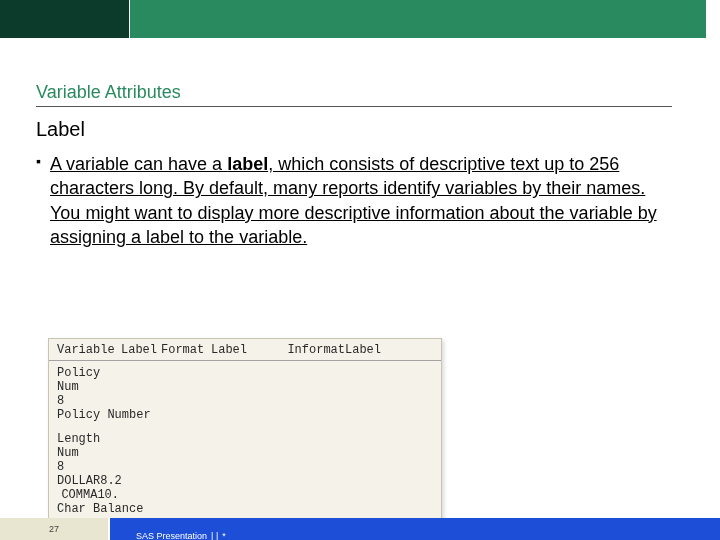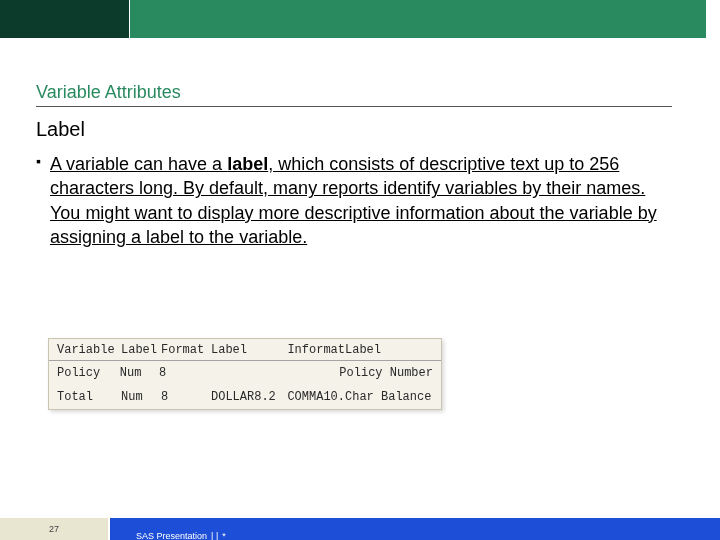--- a/index.html
+++ b/index.html
@@ -11,21 +11,21 @@
   .heading { position: absolute; top: 82px; left: 36px; color: #2a8a5f; font-size: 18px; font-weight: normal; }
   .heading-rule { position: absolute; top: 106px; left: 36px; width: 636px; height: 1px; background: #555; }
   .subheading { position: absolute; top: 118px; left: 36px; font-size: 20px; color: #000; font-weight: normal; }
   .bullets { position: absolute; top: 152px; left: 36px; width: 640px; font-size: 18px; line-height: 1.35; color: #000; }
   .bullets ul { list-style: none; text-decoration: underline; }
   .bullets li { position: relative; padding-left: 14px; }
   .bullets li::before { content: "\25AA"; position: absolute; left: 0; top: 0; font-size: 14px; }
   .emph { font-weight: bold; }
   .table-wrap { position: absolute; top: 338px; left: 48px; width: 394px; background: #f4f2e9; border: 1px solid #c8c4b0; font-family: "Courier New", monospace; font-size: 12px; color: #2a2a2a; box-shadow: 2px 2px 4px rgba(0,0,0,.15); }
   .thead-row { display: flex; padding: 4px 8px 3px 8px; border-bottom: 1px solid #a3a3a3; white-space: nowrap; }
-  .tbody-row { display: flex; padding: 5px 8px 5px 8px; white-space: nowrap; }
+  .tbody-row { display: flex; padding: 5px 8px 5px 8px; white-space: nowrap; flex-direction: column; }
   .c-var   { width: 64px; }
   .c-type  { width: 40px; }
   .c-len   { width: 50px; }
   .c-fmt   { width: 72px; }
   .c-infmt { width: 62px; text-align: right; }
   .c-lbl   { flex: 1; }
   .bottom-bar { position: absolute; left: 0; bottom: 0; height: 22px; width: 720px; display: flex; }
   .page-box { width: 110px; height: 22px; background: #e8e5d0; border-right: 2px solid #fff; display: flex; align-items: center; justify-content: center; font-size: 9px; color: #444; }
   .footer-box { flex: 1; height: 36px; background: #1d4ed8; display: flex; align-items: center; padding-left: 26px; font-size: 9px; color: #fff; }
   .footer-box .sep { margin: 0 4px; }
@@ -62,21 +62,21 @@
     </div>
     <div class="tbody-row">
       <div class="c-var">Policy</div>
       <div class="c-type">Num</div>
       <div class="c-len">8</div>
       <div class="c-fmt"></div>
       <div class="c-infmt"></div>
       <div class="c-lbl">Policy Number</div>
     </div>
     <div class="tbody-row">
-      <div class="c-var">Total</div>
+      <div class="c-var">Length</div>
       <div class="c-type">Num</div>
       <div class="c-len">8</div>
       <div class="c-fmt">DOLLAR8.2</div>
       <div class="c-infmt">COMMA10.</div>
       <div class="c-lbl">Char Balance</div>
     </div>
   </div>
 
   <div class="bottom-bar">
     <div class="page-box">27</div>

